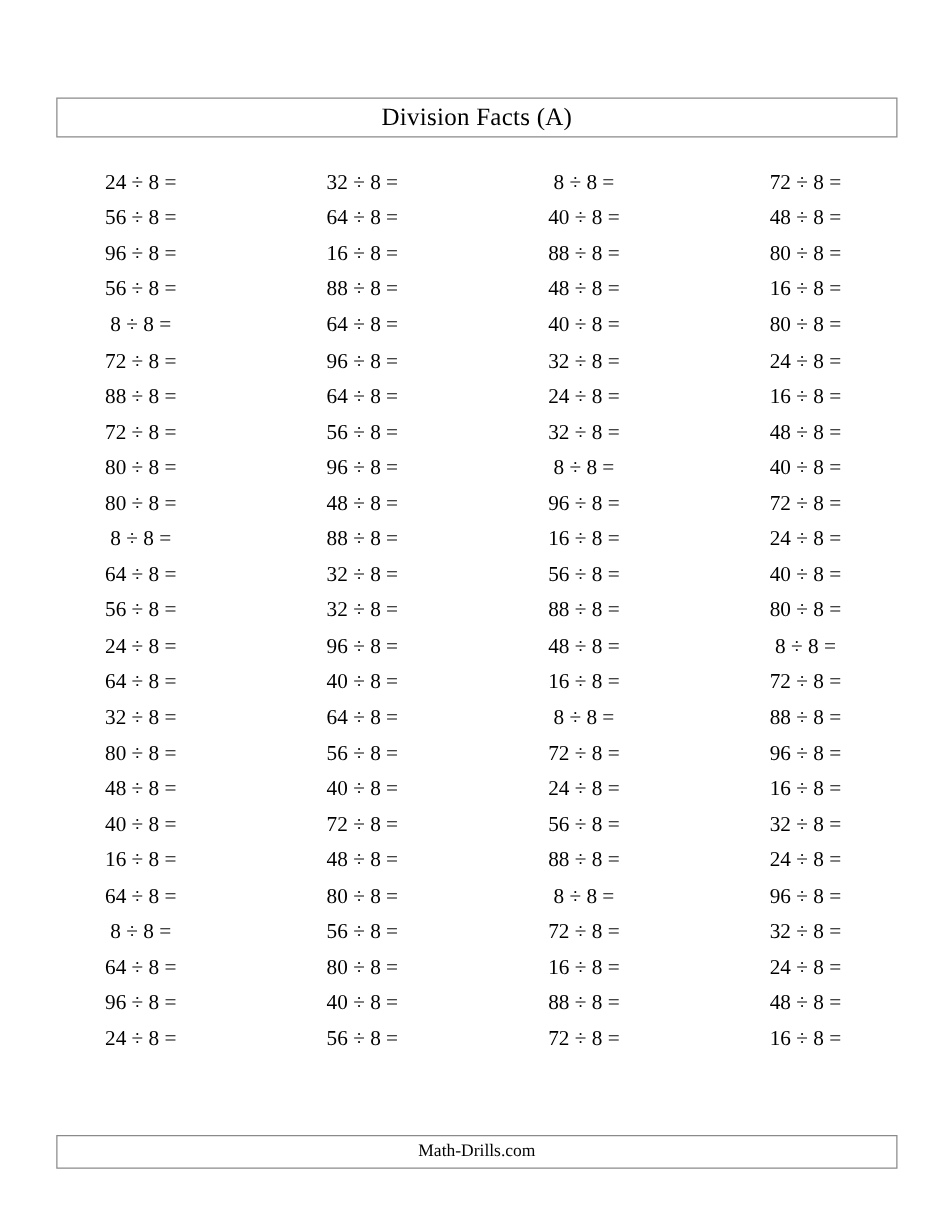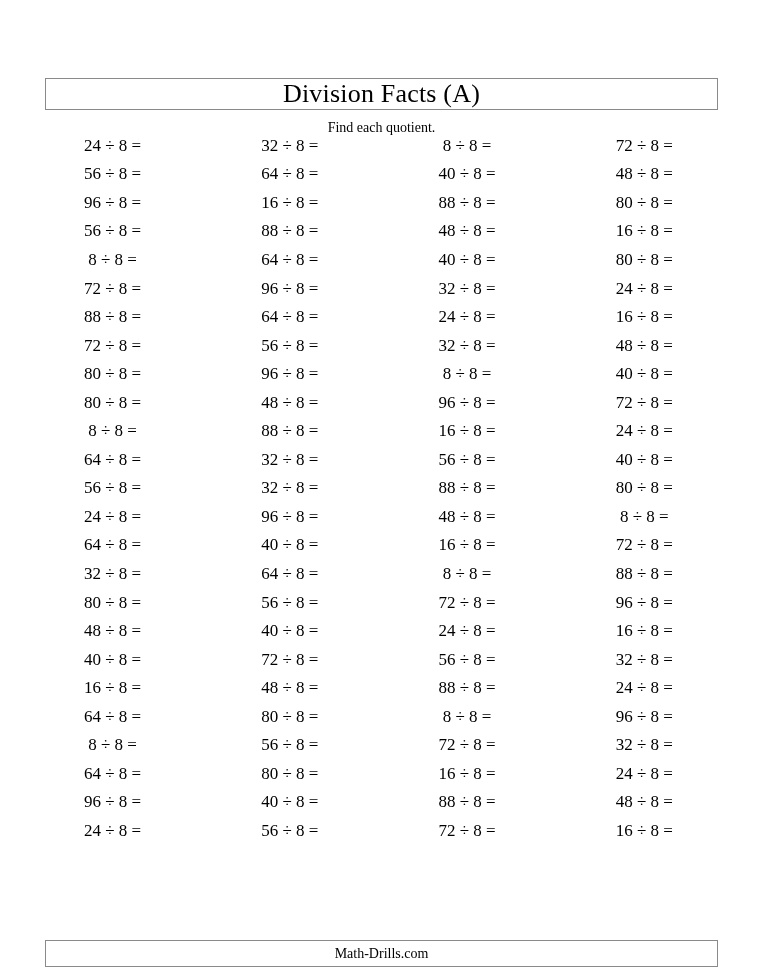--- a/index.html
+++ b/index.html
@@ -31,21 +31,21 @@
     width: 673px;
     height: 32px;
     border: 1px solid #8a8a8a;
     box-sizing: border-box;
     display: flex;
     align-items: center;
     justify-content: center;
     background: #ffffff;
   }
   .title-text {
-    font-size: 26px;
+    font-size: 20px;
     line-height: 1;
     letter-spacing: 0.2px;
     white-space: nowrap;
   }
   
   .instruction {
     position: absolute;
     left: 45px;
     top: 120px;
     width: 673px;
@@ -84,38 +84,36 @@
     left: 45px;
     top: 908px;
     width: 673px;
     height: 27px;
     border: 1px solid #8a8a8a;
     box-sizing: border-box;
     display: flex;
     align-items: center;
     justify-content: center;
     background: #ffffff;
-    margin-top: 32px;
   }
   .footer-text {
     font-size: 14px;
     line-height: 1;
     white-space: nowrap;
   }
 </style>
 </head>
 <body>
 
 <div class="page">
 
   <div class="title-box">
     <div class="title-text">Division Facts (A)</div>
   </div>
 
-  <div class="instruction">Find each quotient.</div>
 
   <div class="grid">
       <div class="row">
         <div class="cell">
           <span class="problem">24 ÷ 8 =</span>
         </div>
         <div class="cell">
           <span class="problem">32 ÷ 8 =</span>
         </div>
         <div class="cell">

